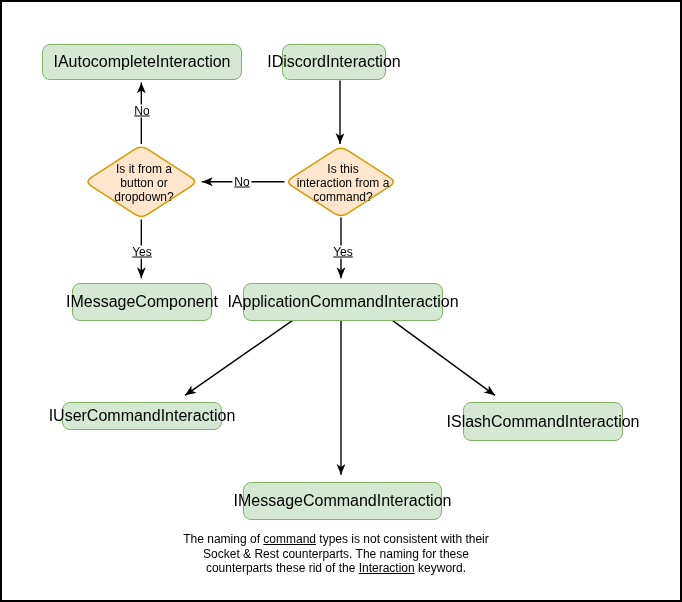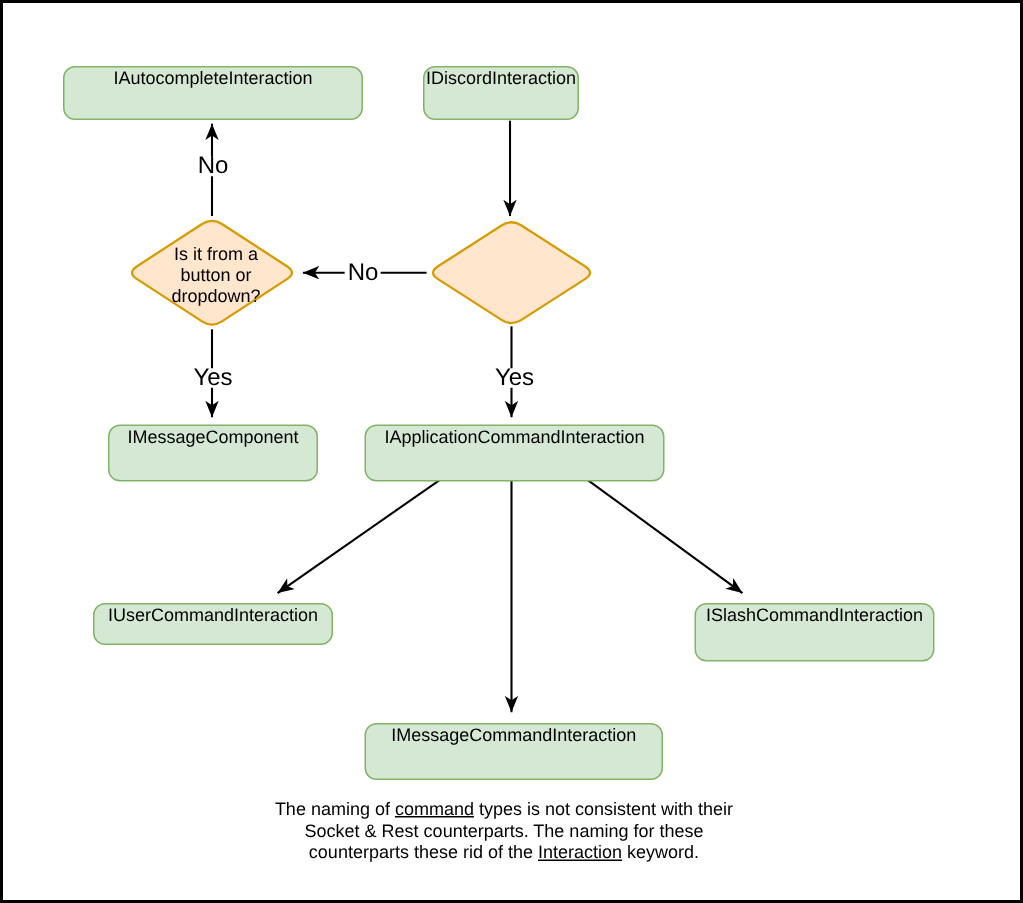--- a/index.html
+++ b/index.html
@@ -38,47 +38,48 @@
     fill: none;
   }
   .diamond-shape {
     fill: var(--diamond-fill-orange);
     stroke: var(--diamond-stroke-orange);
     stroke-width: 1.5;
   }
   .node {
     position: absolute;
     display: flex;
-    align-items: flex-start;
+    align-items: center;
     justify-content: center;
     text-align: center;
-    font-size: 12px;
+    font-size: 16px;
     color: var(--text-color);
     line-height: 14px;
   }
   .rect-node {
     background: var(--node-fill-green);
     border: 1.5px solid var(--node-stroke-green);
     border-radius: 8px;
   }
   .diamond-label {
     position: absolute;
     text-align: center;
     font-size: 12px;
     color: var(--text-color);
     line-height: 14px;
   }
   .edge-label {
     position: absolute;
     transform: translate(-50%, -50%);
     background: var(--canvas-bg);
     padding: 0 2px;
-    font-size: 16px;
+    font-size: 12px;
     color: var(--text-color);
     line-height: 13px;
+    text-decoration: underline;
   }
   .note {
     position: absolute;
     left: 34px;
     top: 530px;
     width: 600px;
     text-align: center;
     font-size: 12px;
     color: var(--text-color);
     line-height: 14.5px;
@@ -138,20 +139,25 @@
   <div class="node rect-node" style="left:461px; top:400px; width:160px; height:39px;">
     <span>ISlashCommandInteraction</span>
   </div>
 
   <div class="diamond-label" style="left:90px; top:160px; width:104px;">
     <div>Is it from a</div>
     <div>button or</div>
     <div>dropdown?</div>
   </div>
 
+  <div class="diamond-label" style="left:286px; top:160px; width:110px;">
+    <div>Is this</div>
+    <div>interaction from a</div>
+    <div>command?</div>
+  </div>
 
   <span class="edge-label" style="left:140px; top:109px;">No</span>
   <span class="edge-label" style="left:240px; top:180px;">No</span>
   <span class="edge-label" style="left:140px; top:250px;">Yes</span>
   <span class="edge-label" style="left:341px; top:250px;">Yes</span>
 
   <div class="note">
     <div>
       <span>The naming of </span><span class="seg-underline">command</span><span> types is not consistent with their</span>
     </div>

